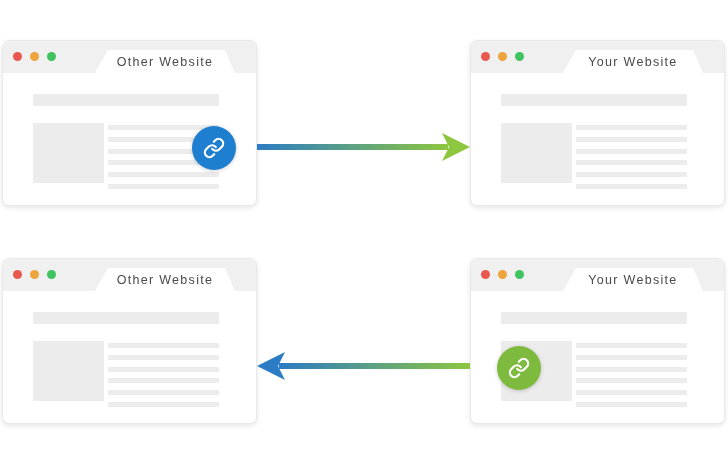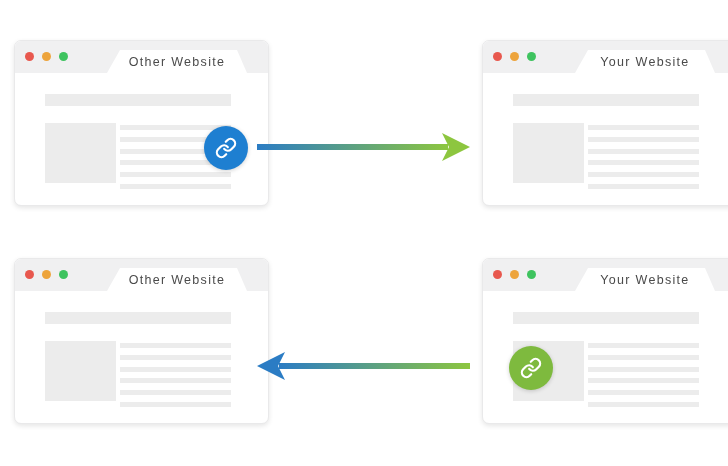--- a/index.html
+++ b/index.html
@@ -3,21 +3,21 @@
 <meta charset="utf-8">
 <style>
   html,body{margin:0;padding:0;background:#ffffff;}
   #canvas{
     position:relative;width:728px;height:466px;background:#ffffff;overflow:hidden;
     font-family:"Liberation Sans",sans-serif;
   }
   .window{
     position:absolute;width:255px;height:166px;background:#ffffff;
     border:1px solid #e9e9ea;border-radius:7px;
-    box-shadow:0 2px 5px rgba(0,0,0,.10);box-sizing:border-box;margin-left:12px;
+    box-shadow:0 2px 5px rgba(0,0,0,.10);box-sizing:border-box;
   }
   #win0{left:2px;top:40px}
   #win1{left:470px;top:40px}
   #win2{left:2px;top:258px}
   #win3{left:470px;top:258px}
 
   .win-header{position:relative;height:32px;background:#f0f0f1;border-radius:6px 6px 0 0;}
   .dots{position:absolute;left:10px;top:11px;display:flex;gap:8px;}
   .dot{width:9px;height:9px;border-radius:50%;}
   .dot.red{background:#e8584e}

